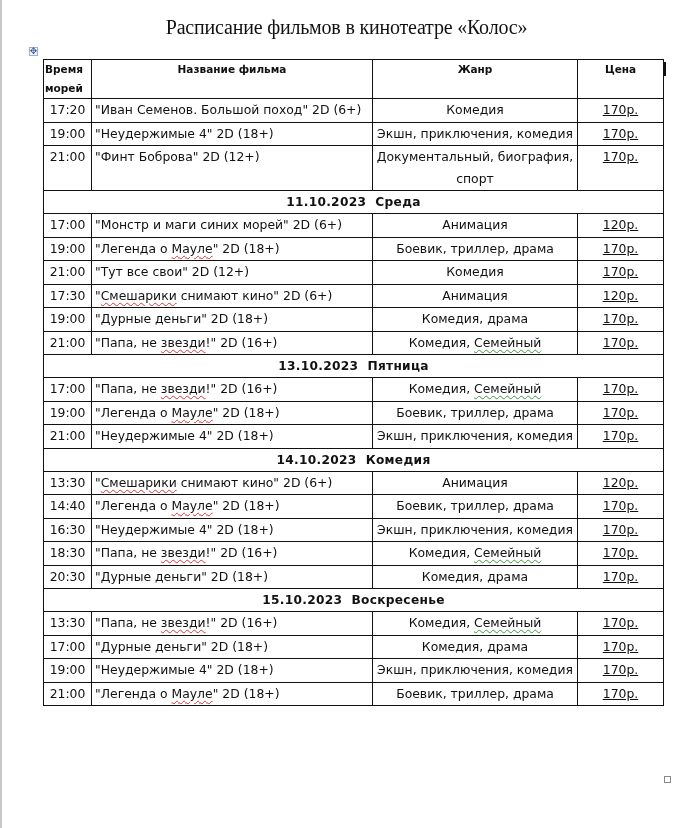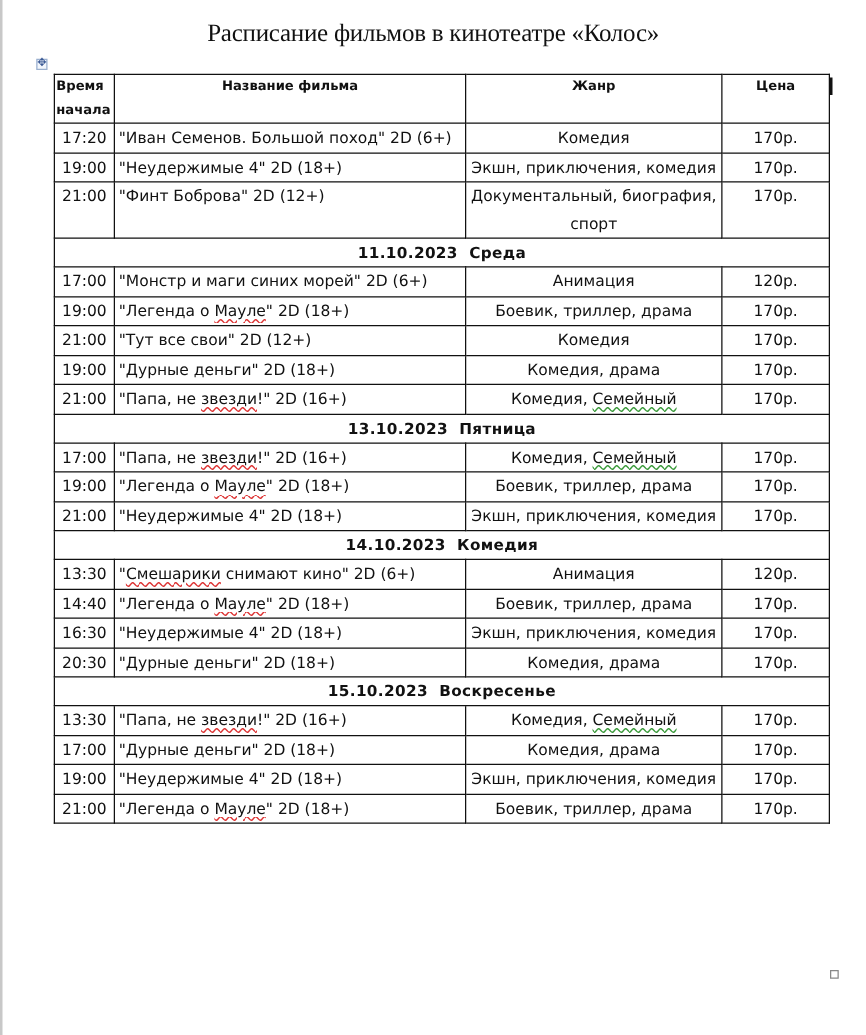--- a/index.html
+++ b/index.html
@@ -100,21 +100,21 @@
     text-align: center;
     font-weight: bold;
     font-size: 12.2px;
     height: 22px;
     letter-spacing: 0.3px;
   }
   tr.show-row td { height: 22.5px; }
   td.time { text-align: center; white-space: nowrap; padding: 0 2px !important; margin-left: 48px; }
   td.title { text-align: left; white-space: nowrap; }
   td.genre { text-align: center; }
-  td.price { text-align: center; }
+  td.price { text-align: center; text-decoration: underline; }
   .squiggle-red {
     text-decoration: underline wavy #d33;
     text-decoration-thickness: 1px;
     text-underline-offset: 2px;
   }
   .squiggle-green {
     text-decoration: underline wavy #3a9a3a;
     text-decoration-thickness: 1px;
     text-underline-offset: 2px;
   }
@@ -132,21 +132,21 @@
 
 <table class="schedule">
   <colgroup>
     <col class="c-time">
       <col class="c-title">
       <col class="c-genre">
       <col class="c-price">
   </colgroup>
   <thead>
     <tr>
-      <th class="th-time">Время начала</th>
+      <th class="th-time">Время морей</th>
       <th>Название фильма</th>
       <th>Жанр</th>
       <th>Цена</th>
     </tr>
   </thead>
   <tbody id="schedule-body">
       <tr class="show-row">
         <td class="time">17:20</td>
         <td class="title">"Иван Семенов. Большой поход" 2D (6+)</td>
         <td class="genre">Комедия</td>
@@ -179,20 +179,26 @@
         <td class="genre">Боевик, триллер, драма</td>
         <td class="price">170р.</td>
       </tr>
       <tr class="show-row">
         <td class="time">21:00</td>
         <td class="title">"Тут все свои" 2D (12+)</td>
         <td class="genre">Комедия</td>
         <td class="price">170р.</td>
       </tr>
       <tr class="show-row">
+        <td class="time">17:30</td>
+        <td class="title">"<span class="squiggle-red">Смешарики</span> снимают кино" 2D (6+)</td>
+        <td class="genre">Анимация</td>
+        <td class="price">120р.</td>
+      </tr>
+      <tr class="show-row">
         <td class="time">19:00</td>
         <td class="title">"Дурные деньги" 2D (18+)</td>
         <td class="genre">Комедия, драма</td>
         <td class="price">170р.</td>
       </tr>
       <tr class="show-row">
         <td class="time">21:00</td>
         <td class="title">"Папа, не <span class="squiggle-red">звезди</span>!" 2D (16+)</td>
         <td class="genre">Комедия, <span class="squiggle-green">Семейный</span></td>
         <td class="price">170р.</td>
@@ -233,20 +239,26 @@
         <td class="genre">Боевик, триллер, драма</td>
         <td class="price">170р.</td>
       </tr>
       <tr class="show-row">
         <td class="time">16:30</td>
         <td class="title">"Неудержимые 4" 2D (18+)</td>
         <td class="genre">Экшн, приключения, комедия</td>
         <td class="price">170р.</td>
       </tr>
       <tr class="show-row">
+        <td class="time">18:30</td>
+        <td class="title">"Папа, не <span class="squiggle-red">звезди</span>!" 2D (16+)</td>
+        <td class="genre">Комедия, <span class="squiggle-green">Семейный</span></td>
+        <td class="price">170р.</td>
+      </tr>
+      <tr class="show-row">
         <td class="time">20:30</td>
         <td class="title">"Дурные деньги" 2D (18+)</td>
         <td class="genre">Комедия, драма</td>
         <td class="price">170р.</td>
       </tr>
       <tr class="date-row">
         <td colspan="4"><span>15.10.2023</span>&nbsp;&nbsp;<span>Воскресенье</span></td>
       </tr>
       <tr class="show-row">
         <td class="time">13:30</td>

